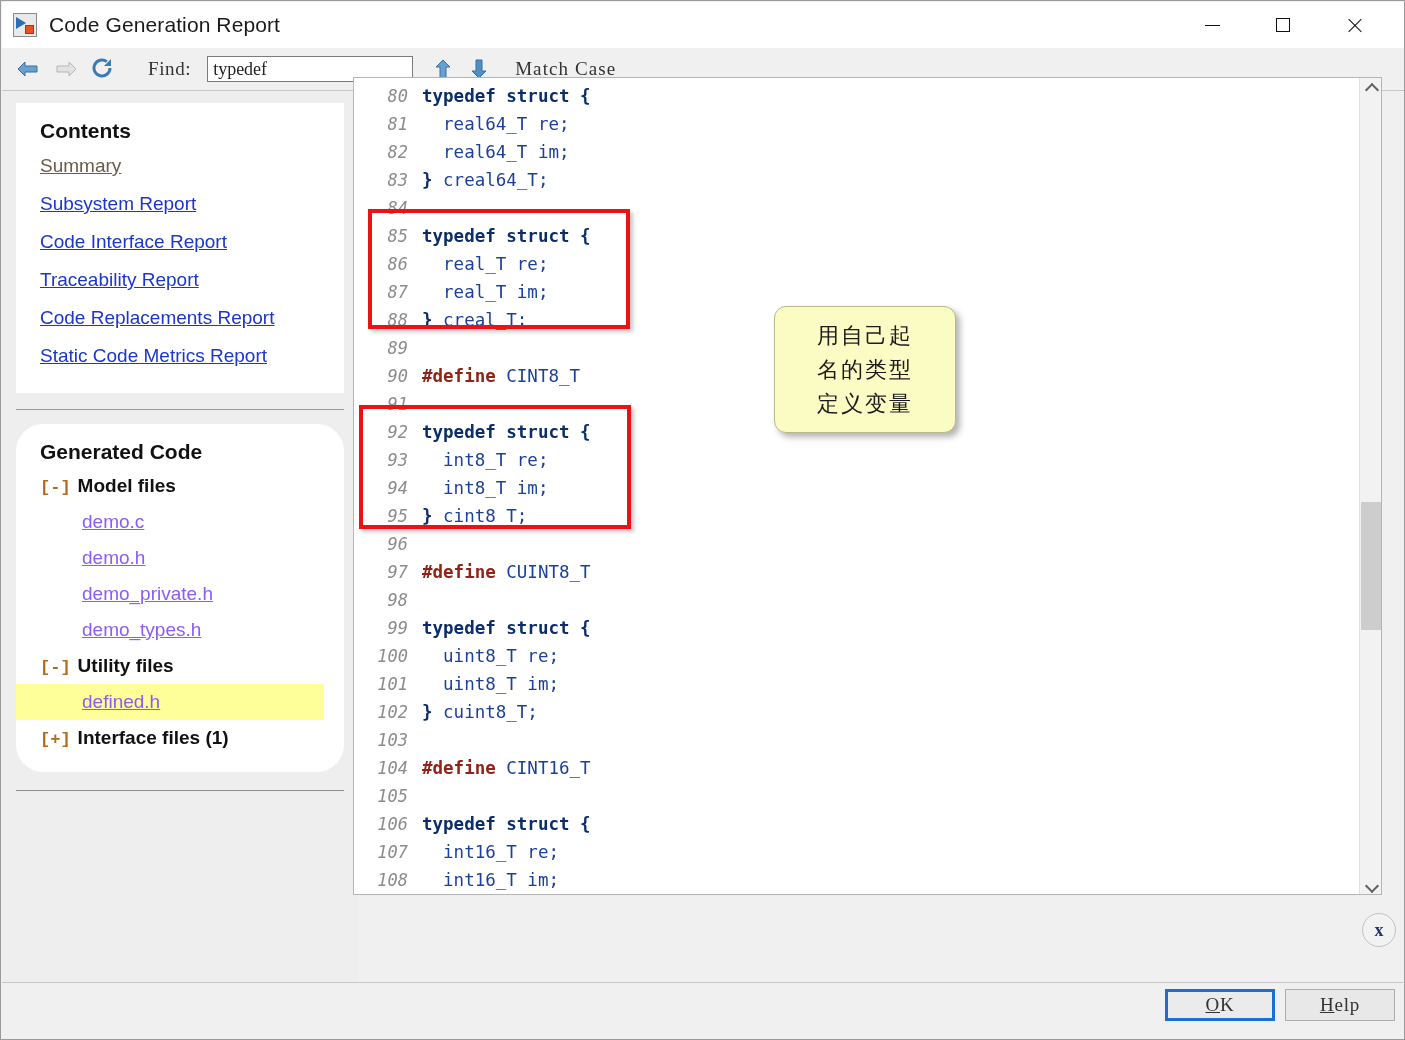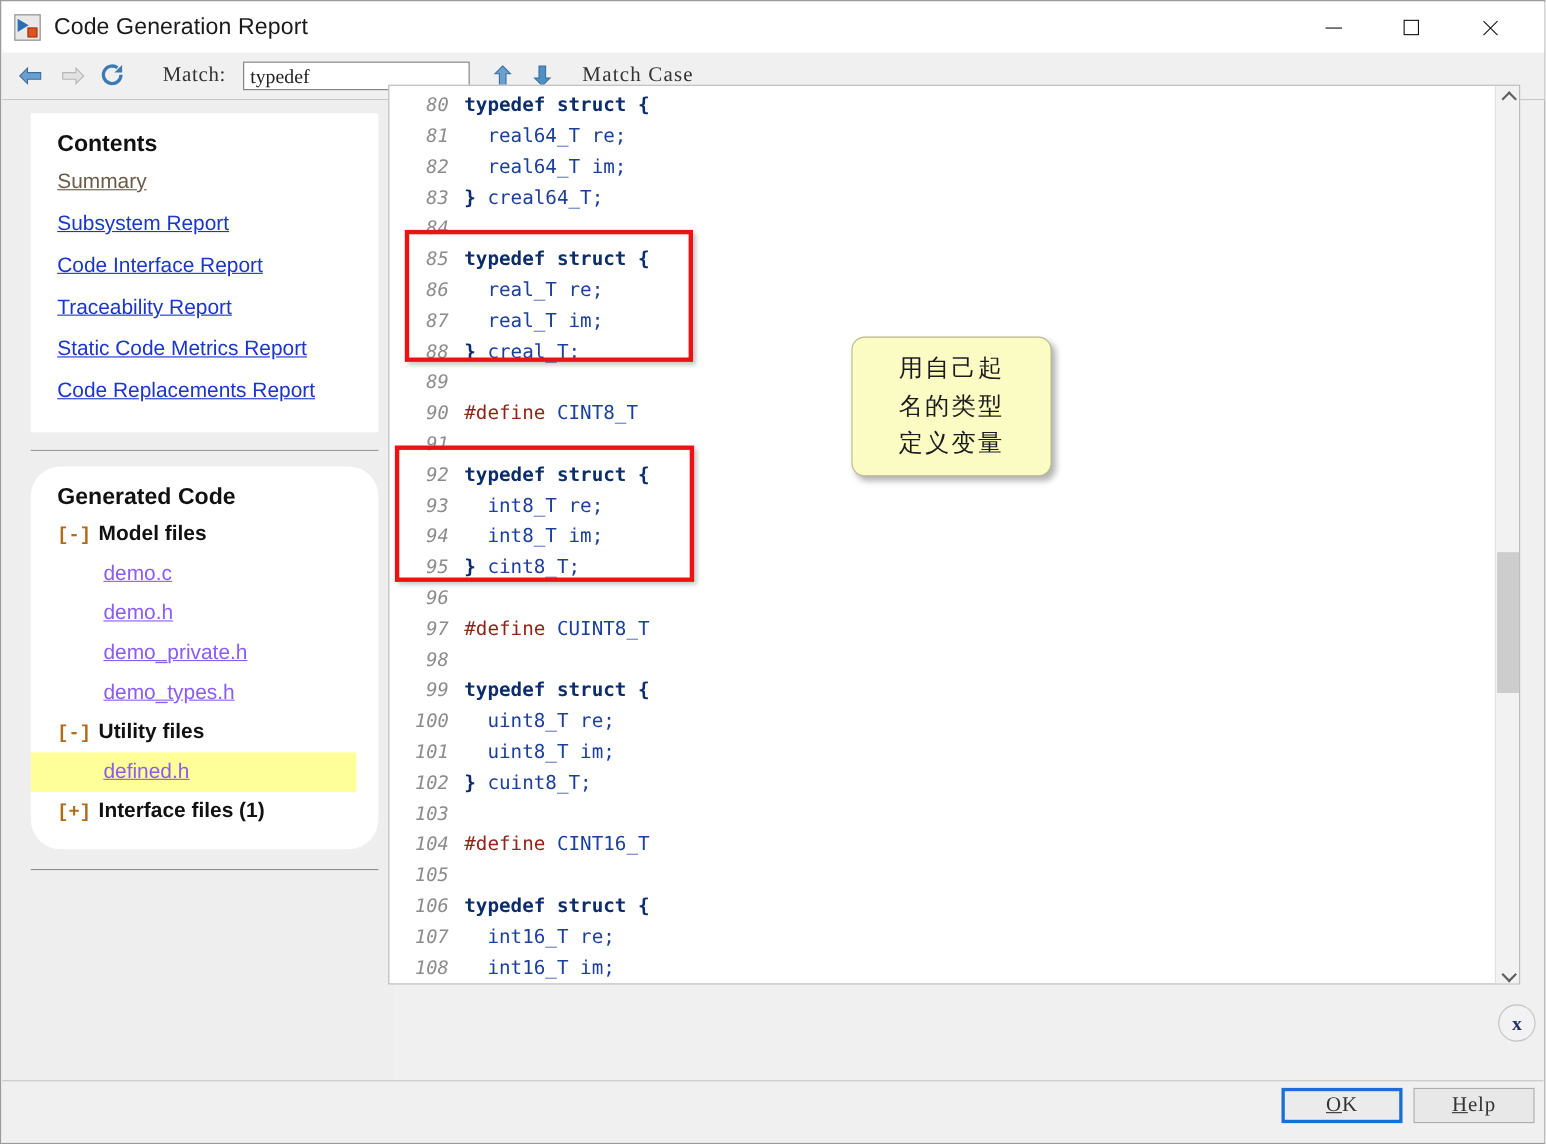--- a/index.html
+++ b/index.html
@@ -150,21 +150,20 @@
   }
 
   
   #sidebar {
     position: absolute;
     left: 1px; top: 90px;
     width: 356px;
     bottom: 56px;
     background: #eeeeee;
     box-sizing: border-box;
-    padding-left: 12px;
   }
   .panel {
     background: #ffffff;
     margin: 0 14px;
     padding: 10px 0 12px 0;
     box-sizing: border-box;
   }
   #contents-panel { margin-top: 12px; padding-bottom: 18px; }
   .panel-title {
     font-size: 21px;
@@ -248,21 +247,21 @@
   .ln {
     display: inline-block;
     width: 54px;
     text-align: right;
     color: #8c8c8c;
     font-style: italic;
     font-size: 17px;
     padding-right: 14px;
   }
   .kw   { color: #0b2d6b; font-weight: bold; }
-  .pp   { color: #8f2318; font-weight: normal; }
+  .pp   { color: #8f2318; font-weight: bold; }
   .ty   { color: #1b3f9b; }
 
   
   .redbox {
     position: absolute;
     border: 4px solid #ee1111;
     box-sizing: border-box;
     pointer-events: none;
     box-shadow: 3px 3px 4px rgba(0,0,0,0.22);
     background: transparent;
@@ -439,21 +438,21 @@
       </span>
     </div>
     <div class="navarrow refresh">
       <span>
         <svg width="22" height="20" viewBox="0 0 22 20">
           <path d="M18 10a8 8 0 1 1-3.2-6.4" fill="none" stroke="#3b7bb5" stroke-width="3"></path>
           <polygon points="19,1 19,8 12,8" fill="#3b7bb5"></polygon>
         </svg>
       </span>
     </div>
-    <div id="find-label">Match:</div>
+    <div id="find-label">Find:</div>
     <input id="find-input" value="typedef" style="">
     <div class="findarrow" id="find-up">
       <span>
         <svg width="20" height="22" viewBox="0 0 20 22">
           <polygon points="10,2 17,9 13,9 13,20 7,20 7,9 3,9" fill="#6aa0cf" stroke="#3b6e9e" stroke-width="1"></polygon>
         </svg>
       </span>
     </div>
     <div class="findarrow">
       <span>
@@ -466,22 +465,22 @@
   </div>
 
   <div id="sidebar">
 
     <div class="panel" id="contents-panel">
       <div class="panel-title">Contents</div>
       <a class="link visited">Summary</a>
       <a class="link">Subsystem Report</a>
       <a class="link">Code Interface Report</a>
       <a class="link">Traceability Report</a>
+      <a class="link">Code Replacements Report</a>
       <a class="link">Static Code Metrics Report</a>
-      <a class="link">Code Replacements Report</a>
     </div>
 
     <div class="divider"></div>
 
     <div class="panel" id="gencode-panel">
       <div class="panel-title">Generated Code</div>
 
       <div class="tree-group">
         <span class="toggle">[-]</span><span>Model files</span>
       </div>

